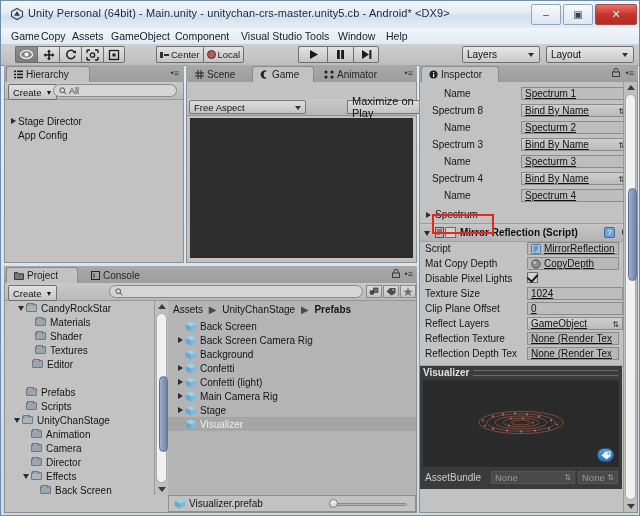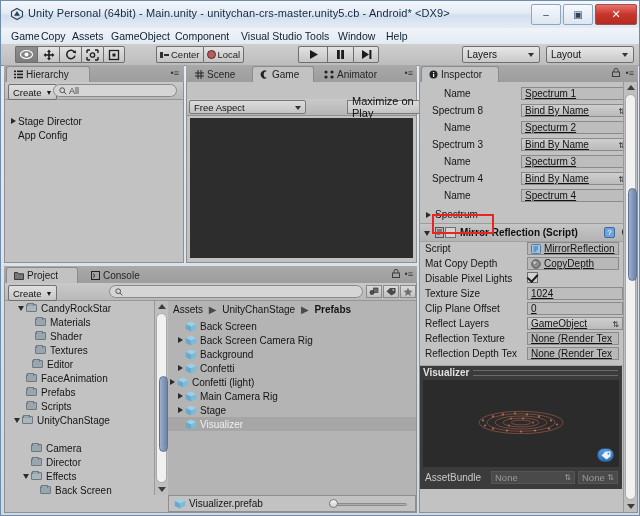--- a/index.html
+++ b/index.html
@@ -753,44 +753,44 @@
               <i></i>
             </span>
             <span>Textures</span>
           </div>
         <div class="trow" style="top:56px;padding-left:27px">
             <span class="fold">
               <i></i>
             </span>
             <span>Editor</span>
           </div>
-        <div class="trow" style="top:70px;padding-left:21px">
-            <span class="fold">
-              <i></i>
-            </span>
-            <span>FaceAnimation</span>
-          </div>
         <div class="trow" style="top:84px;padding-left:21px">
             <span class="fold">
               <i></i>
             </span>
             <span>Prefabs</span>
           </div>
         <div class="trow" style="top:98px;padding-left:21px">
             <span class="fold">
               <i></i>
             </span>
             <span>Scripts</span>
           </div>
         <div class="trow" style="top:112px;padding-left:8px">
             <i class="tri o"></i>
             <span class="fold open">
               <i></i>
             </span>
             <span>UnityChanStage</span>
+          </div>
+        <div class="trow" style="top:126px;padding-left:26px">
+            <span class="fold">
+              <i></i>
+            </span>
+            <span>Animation</span>
           </div>
         <div class="trow" style="top:140px;padding-left:26px">
             <span class="fold">
               <i></i>
             </span>
             <span>Camera</span>
           </div>
         <div class="trow" style="top:154px;padding-left:26px">
             <span class="fold">
               <i></i>
@@ -867,21 +867,21 @@
             <i class="tri c"></i>
             <span class="cube">
               <svg width="12" height="11" viewBox="0 0 12 11">
                 <polygon points="6,0.5 11.3,3 6,5.6 0.7,3" fill="#9cd0e8"></polygon>
                 <polygon points="0.7,3 6,5.6 6,10.5 0.7,7.9" fill="#6aa9c9"></polygon>
                 <polygon points="11.3,3 6,5.6 6,10.5 11.3,7.9" fill="#7dbcd9"></polygon>
               </svg>
             </span>
             <span>Confetti</span>
           </div>
-        <div class="trow" style="top:74px;">
+        <div class="trow" style="top:74px;padding-left:8px">
             <i class="tri c"></i>
             <span class="cube">
               <svg width="12" height="11" viewBox="0 0 12 11">
                 <polygon points="6,0.5 11.3,3 6,5.6 0.7,3" fill="#9cd0e8"></polygon>
                 <polygon points="0.7,3 6,5.6 6,10.5 0.7,7.9" fill="#6aa9c9"></polygon>
                 <polygon points="11.3,3 6,5.6 6,10.5 11.3,7.9" fill="#7dbcd9"></polygon>
               </svg>
             </span>
             <span>Confetti (light)</span>
           </div>

